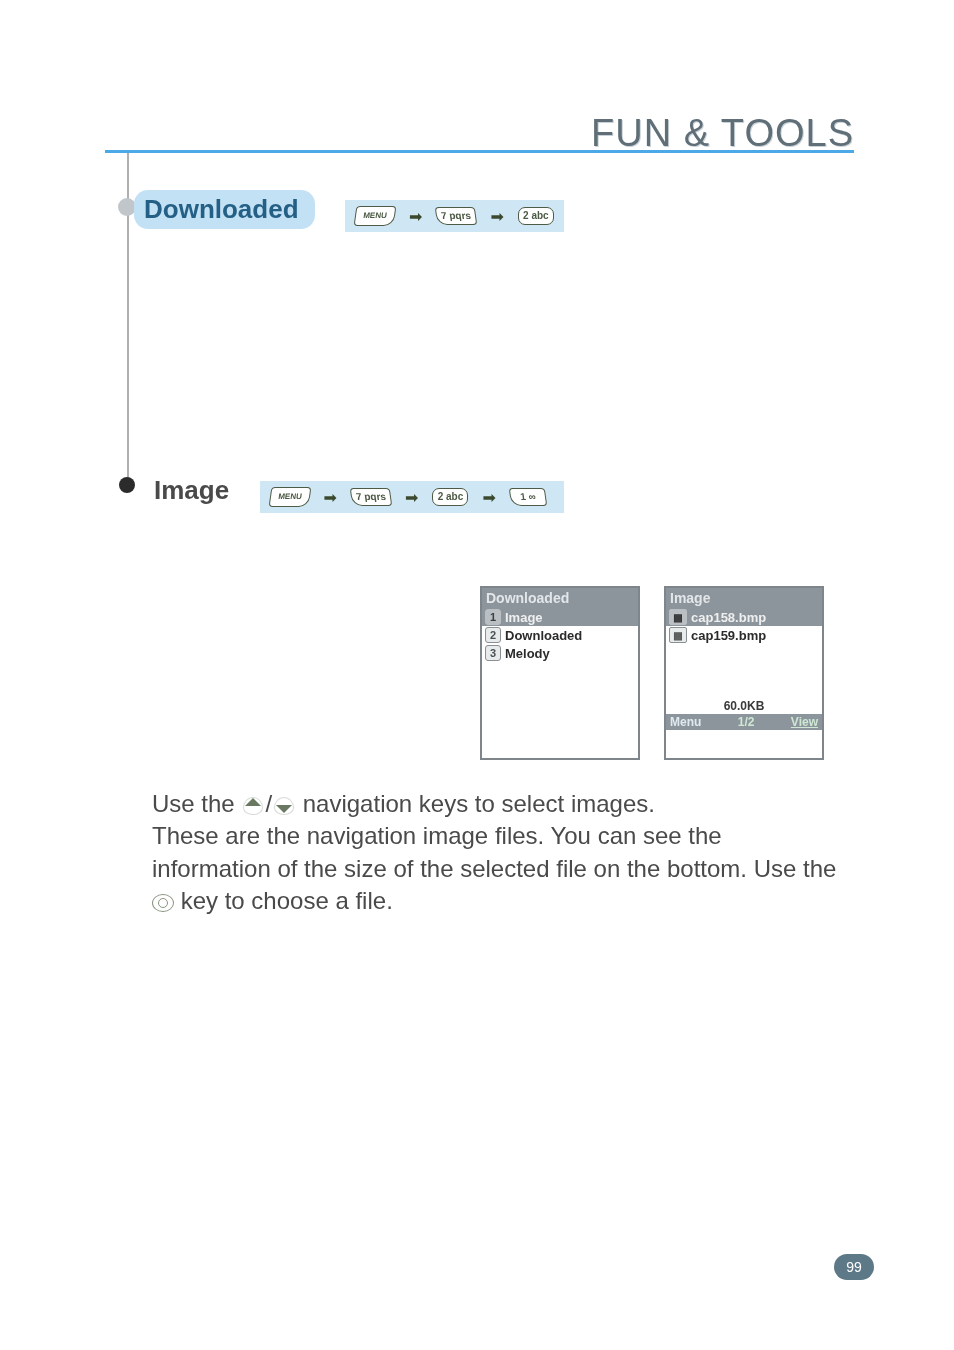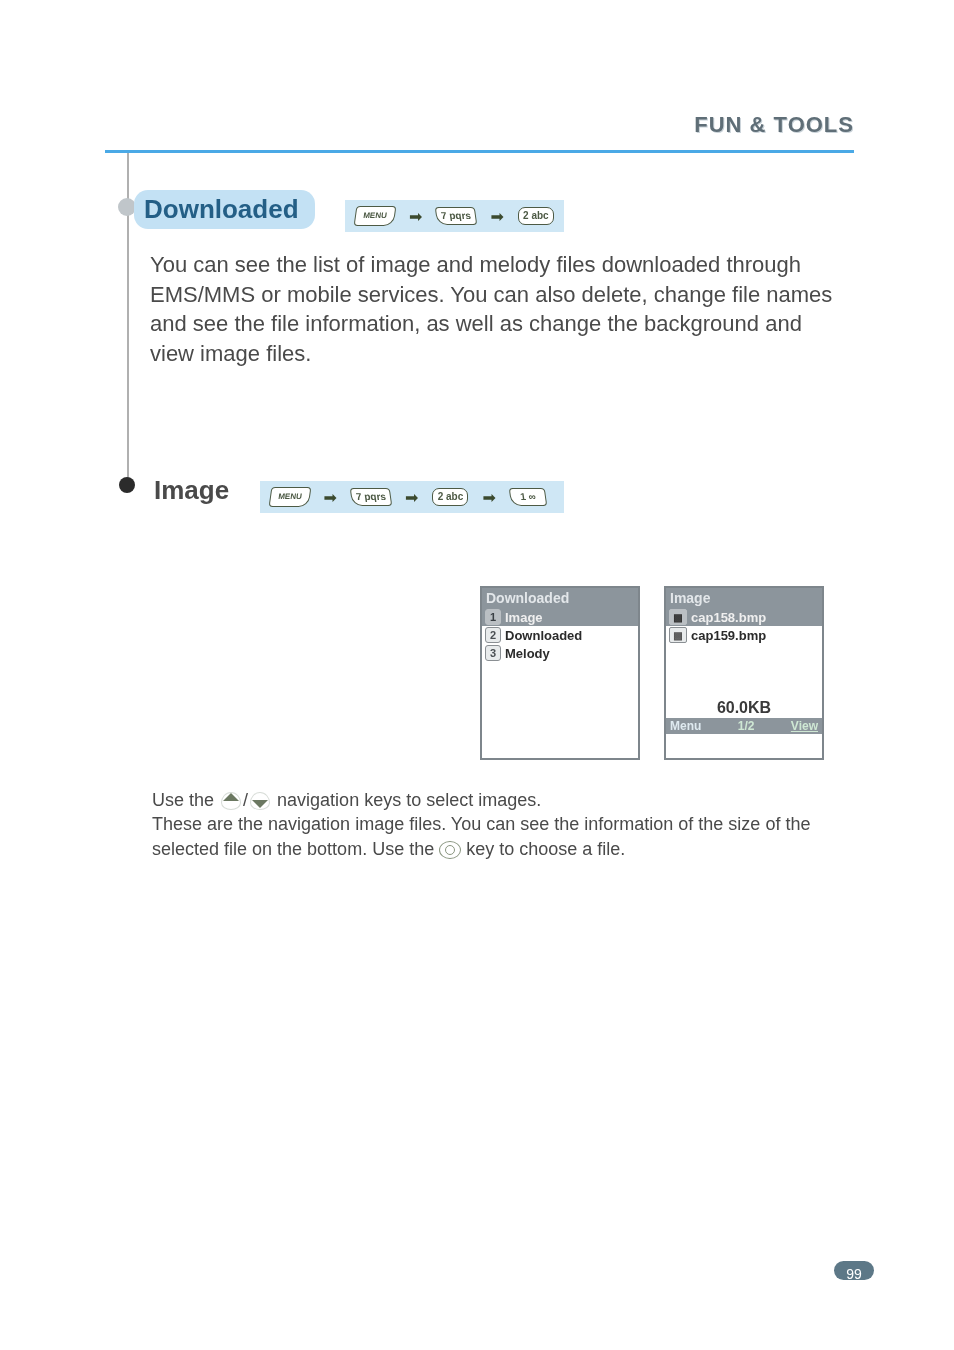--- a/index.html
+++ b/index.html
@@ -17,22 +17,22 @@
     position: relative;
     width: 954px;
     height: 1350px;
     padding-top: 110px;
     box-sizing: border-box;
   }
   .header-title {
     position: absolute;
     top: 112px;
     right: 100px;
-    font-size: 22px;
-    font-weight: bold;
+    font-size: 38px;
+    font-weight: normal;
     color: #5f6e77;
     letter-spacing: 1px;
     text-shadow: 1px 1px 0 #c9d2d8;
   }
   .header-line {
     position: absolute;
     top: 150px;
     left: 105px;
     right: 100px;
     height: 3px;
@@ -206,21 +206,21 @@
     border-radius: 2px;
     background: #e8ebec;
     font-size: 10px;
     color: #555;
   }
   .ps-row.sel .ps-icon { background:#babfc3; border-color:#babfc3; color:#333;}
   .ps-gap { height: 54px; }
   .ps-footer-size {
     text-align: center;
     font-weight: bold;
-    font-size: 16px;
+    font-size: 12px;
     padding: 1px 16px;
   }
   .ps-softkeys {
     display: flex;
     background: #8c959c;
     color: #cfe5d2;
     font-weight: bold;
     font-size: 12px;
   }
   .ps-softkeys span { padding: 1px 4px; }
@@ -270,31 +270,31 @@
     left:5px; top:3px; width:8px; height:8px;
     border:1px solid #8a9680;
     border-radius:50%;
   }
 
   .bottom-text {
     position: absolute;
     top: 788px;
     left: 152px;
     right: 110px;
-    font-size: 18px;
+    font-size: 24px;
     line-height: 1.35;
     color: #4a4a4a;
   }
 
   .page-number {
     position: absolute;
     bottom: 70px;
     right: 80px;
     width: 40px;
-    height: 19px;
+    height: 26px;
     background: #5d7887;
     border-radius: 13px;
     color: #fff;
     font-size: 14px;
     text-align: center;
     line-height: 26px;
   }
 </style>
 </head>
 <body>
@@ -309,21 +309,20 @@
 
   <div class="section-downloaded">
     <span class="pill">Downloaded</span>
     <div class="keypath">
       <span class="key key-menu">MENU</span>
       <span class="arrow-sep">➡</span>
       <span class="key key-left">7 pqrs</span>
       <span class="arrow-sep">➡</span>
       <span class="key">2 abc</span>
     </div>
-    <div class="body-text">You can see the list of image and melody files downloaded through EMS/MMS or mobile services. You can also delete, change file names and see the file information, as well as change the background and view image files.</div>
   </div>
 
   <div class="section-image">
     <span class="sub-title">Image</span>
     <div class="keypath wide">
       <span class="key key-menu">MENU</span>
       <span class="arrow-sep">➡</span>
       <span class="key key-left">7 pqrs</span>
       <span class="arrow-sep">➡</span>
       <span class="key">2 abc</span>

